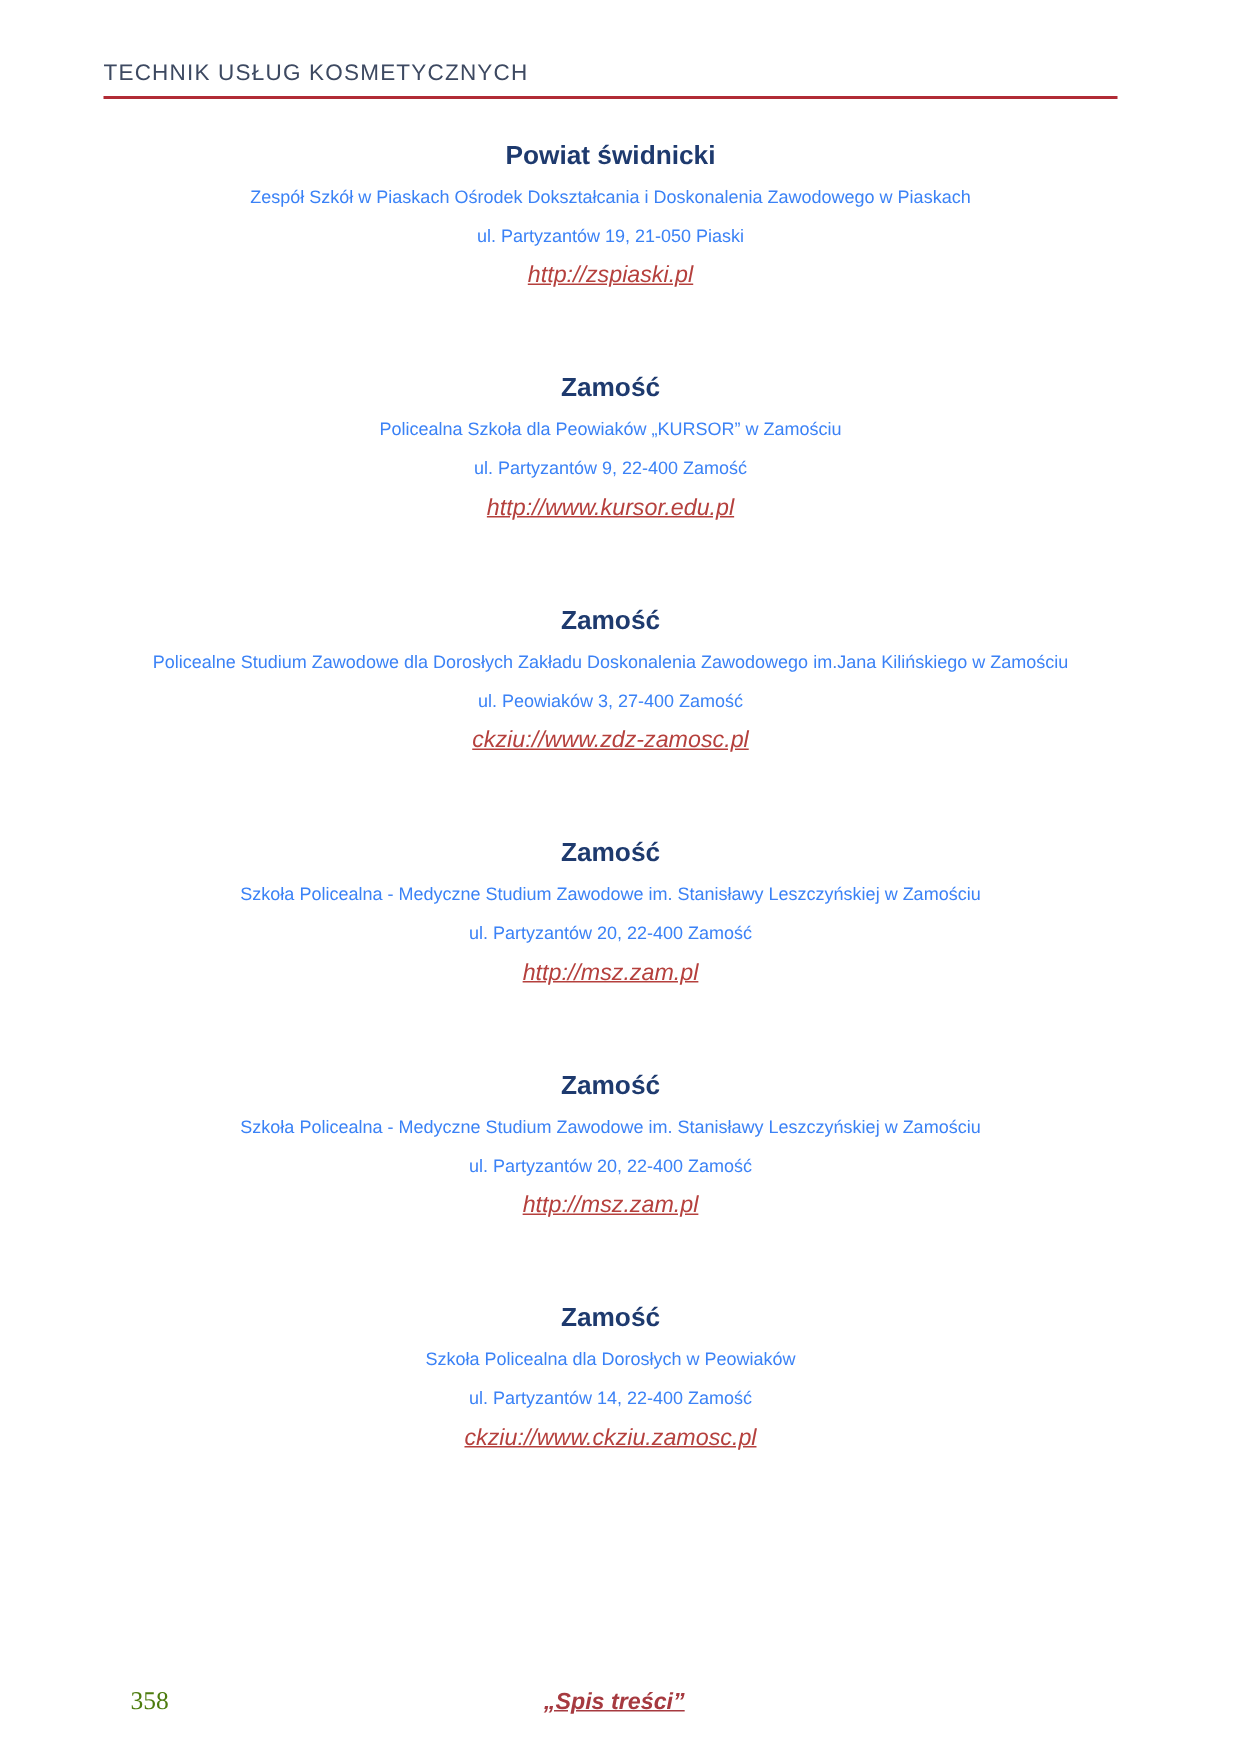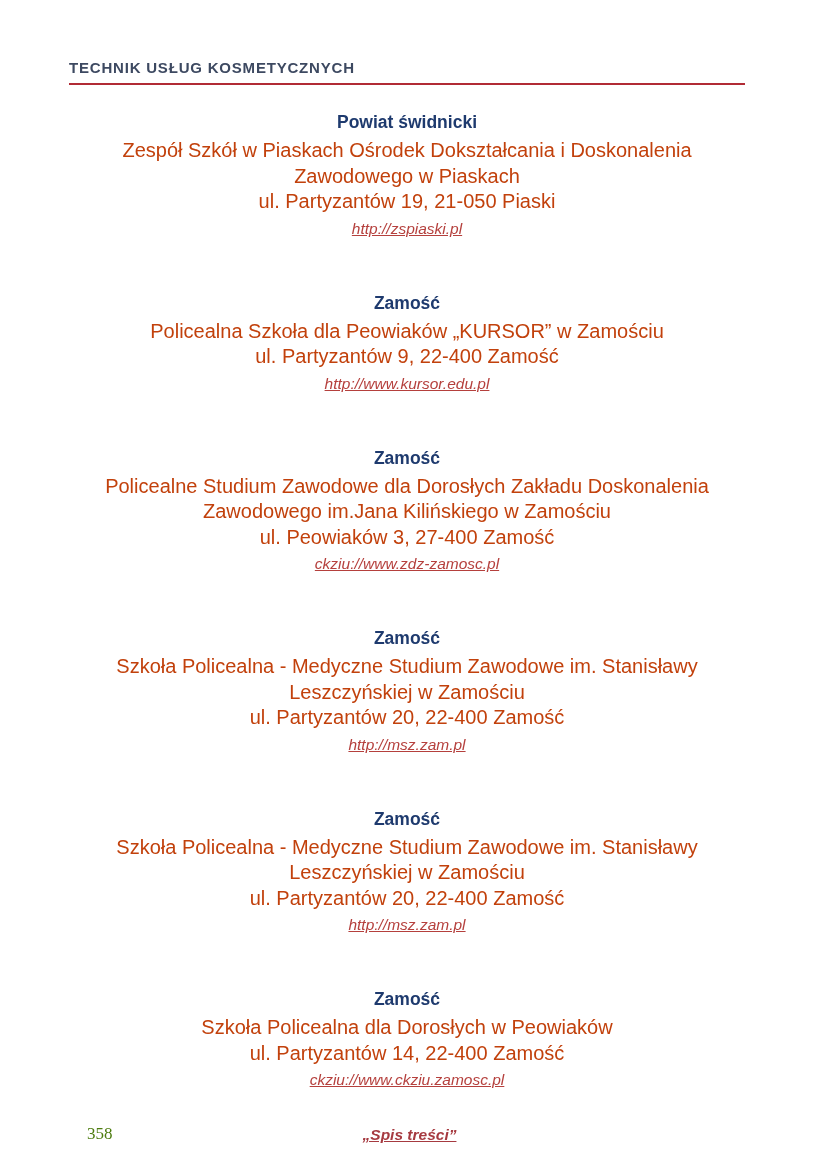--- a/index.html
+++ b/index.html
@@ -16,23 +16,23 @@
     overflow: hidden;
   }
   .content {
     position: absolute;
     left: 69px;
     top: 0;
     width: 676px;
   }
   .doc-header-title {
     margin: 0;
-    padding-top: 59px;
+    padding-top: 40px;
     font-size: 15px;
-    font-weight: 700;
+    font-weight: 400;
     letter-spacing: 0.8px;
     color: #3d4961;
   }
   .doc-header-rule {
     margin: 7px 0 0 0;
     border: none;
     border-top: 2.5px solid #b12b35;
   }
   .sections {
     margin-top: 24px;
@@ -43,22 +43,22 @@
   }
   .section-heading {
     margin: 0 0 3px 0;
     font-size: 17.5px;
     font-weight: bold;
     color: #1e3a6e;
     line-height: 26px;
   }
   .school-name, .school-address {
     margin: 0;
-    font-size: 20px;
-    color: #c2410c;
+    font-size: 12px;
+    color: #3b82f6;
     line-height: 25.5px;
   }
   .school-link {
     display: inline-block;
     margin-top: 1px;
     font-size: 15.5px;
     font-style: italic;
     color: #b5403d;
     text-decoration: underline;
     line-height: 25px;

